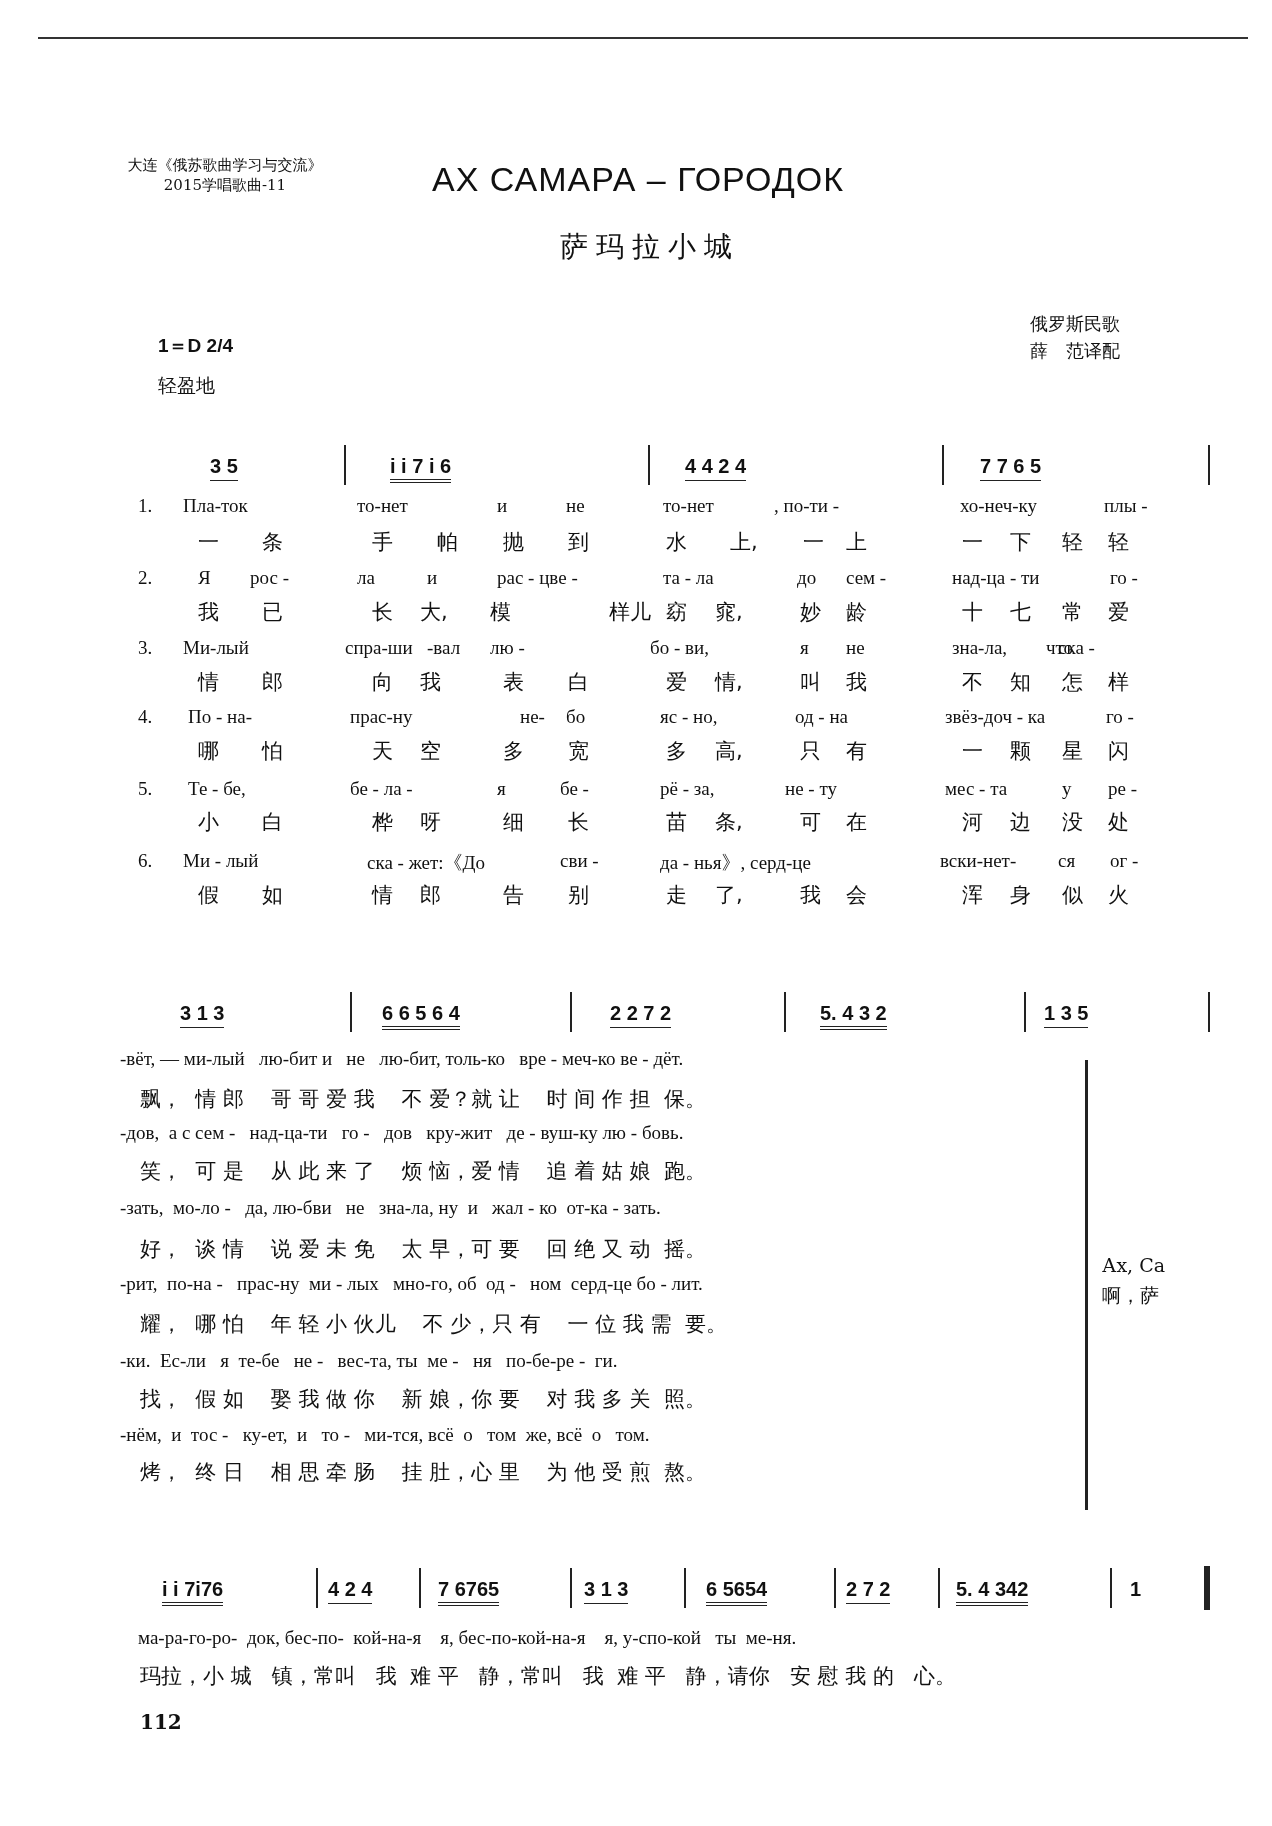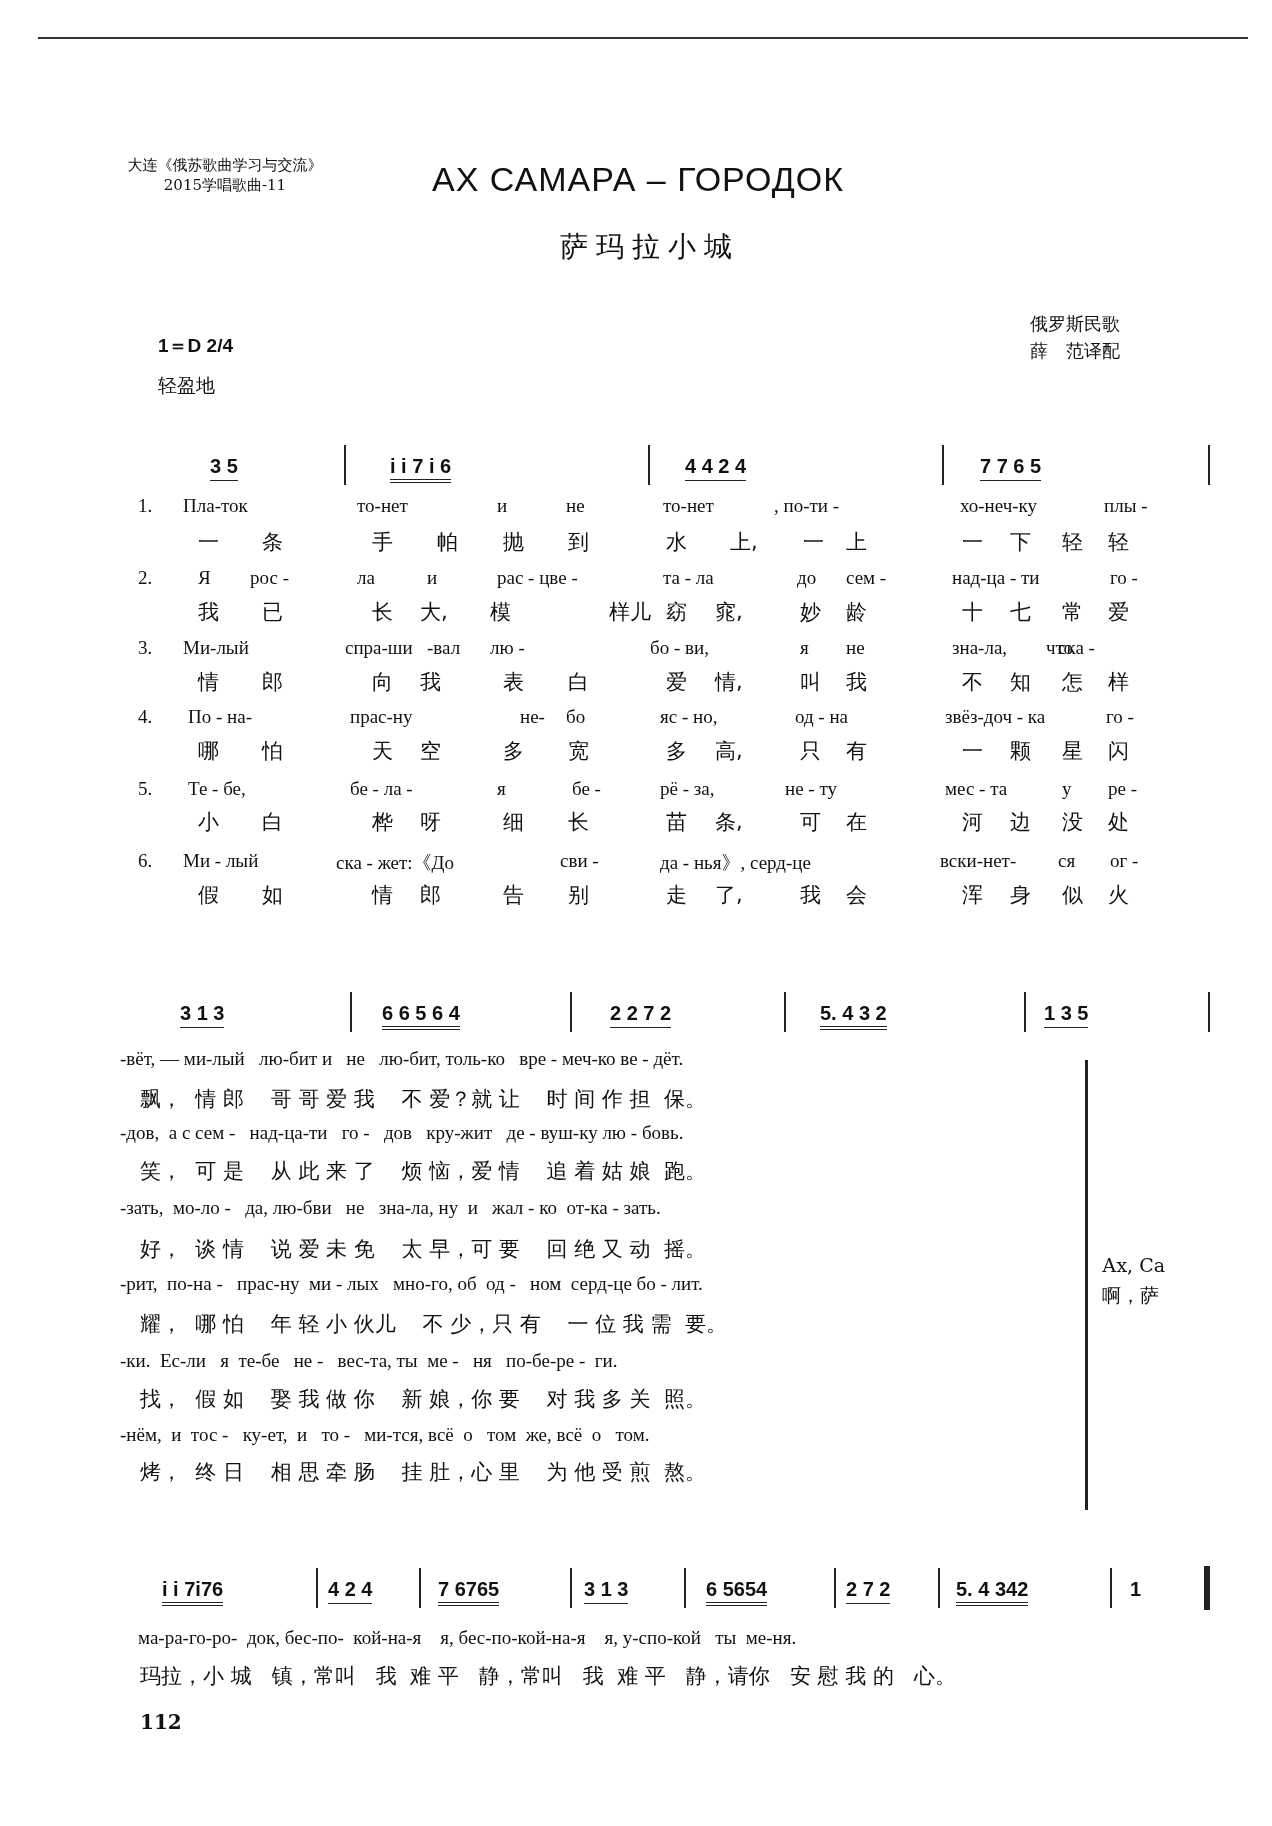--- a/index.html
+++ b/index.html
@@ -174,21 +174,21 @@
     <span class="lcell" style="left:1010px;">颗</span>
     <span class="lcell" style="left:1062px;">星</span>
     <span class="lcell" style="left:1108px;">闪</span>
   </div>
 
   <div class="lyr ru" style="top:778px;">
     <span class="lcell" style="left:138px;">5.</span>
     <span class="lcell" style="left:188px;">Те - бе,</span>
     <span class="lcell" style="left:350px;">бе - ла -</span>
     <span class="lcell" style="left:497px;">я</span>
-    <span class="lcell" style="left:572px;text-align:right;">бе -</span>
+    <span class="lcell" style="left:560px;text-align:right;">бе -</span>
     <span class="lcell" style="left:660px;">рё - за,</span>
     <span class="lcell" style="left:785px;">не - ту</span>
     <span class="lcell" style="left:945px;">мес - та</span>
     <span class="lcell" style="left:1062px;">у</span>
     <span class="lcell" style="left:1108px;">ре -</span>
   </div>
   <div class="lyr zh" style="top:808px;">
     <span class="lcell" style="left:198px;">小</span>
     <span class="lcell" style="left:262px;">白</span>
     <span class="lcell" style="left:372px;">桦</span>
@@ -201,21 +201,21 @@
     <span class="lcell" style="left:846px;">在</span>
     <span class="lcell" style="left:962px;">河</span>
     <span class="lcell" style="left:1010px;">边</span>
     <span class="lcell" style="left:1062px;">没</span>
     <span class="lcell" style="left:1108px;">处</span>
   </div>
 
   <div class="lyr ru" style="top:850px;">
     <span class="lcell" style="left:138px;">6.</span>
     <span class="lcell" style="left:183px;">Ми - лый</span>
-    <span class="lcell" style="left:336px;text-align:right;">ска - жет:《До</span>
+    <span class="lcell" style="left:367px;text-align:right;">ска - жет:《До</span>
     <span class="lcell" style="left:560px;">сви -</span>
     <span class="lcell" style="left:660px;">да - нья》, серд-це</span>
     <span class="lcell" style="left:940px;">вски-нет-</span>
     <span class="lcell" style="left:1058px;">ся</span>
     <span class="lcell" style="left:1110px;">ог -</span>
   </div>
   <div class="lyr zh" style="top:881px;">
     <span class="lcell" style="left:198px;">假</span>
     <span class="lcell" style="left:262px;">如</span>
     <span class="lcell" style="left:372px;">情</span>

